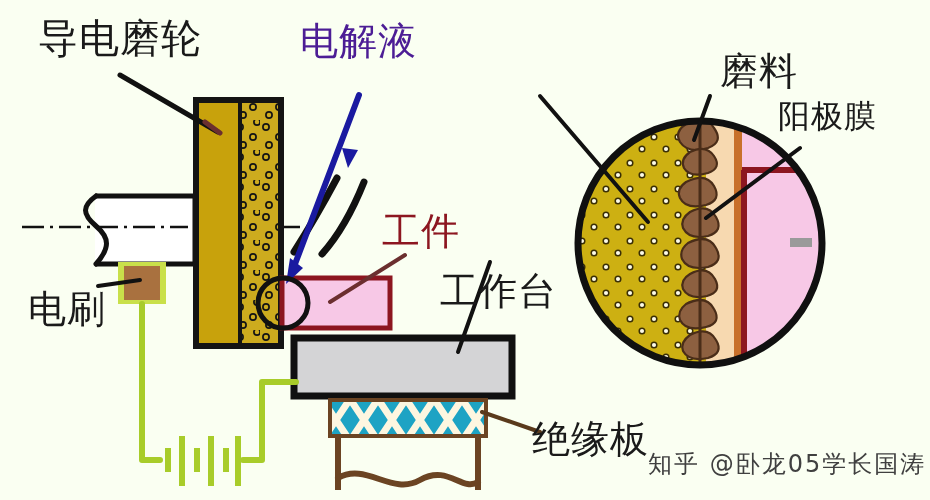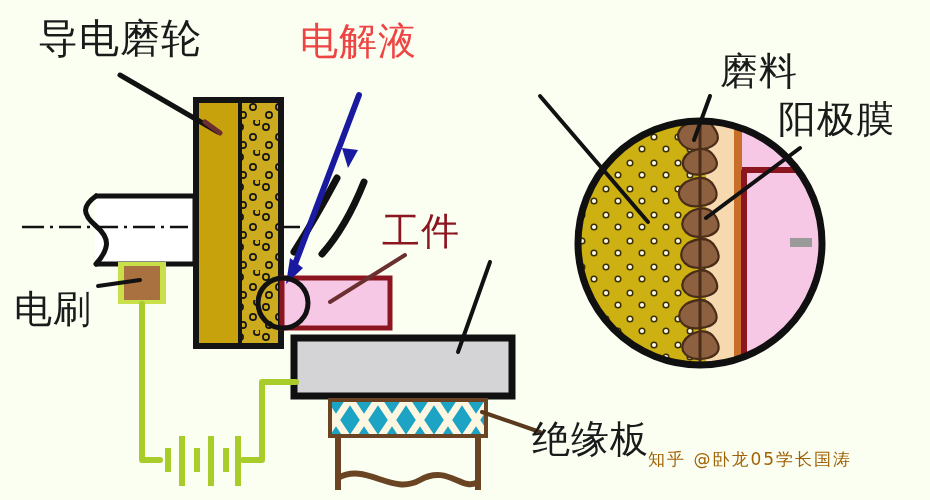--- a/index.html
+++ b/index.html
@@ -16,38 +16,38 @@
   }
   #stage svg { position: absolute; top: 0; left: 0; }
 
   .lbl {
     position: absolute;
     white-space: nowrap;
     line-height: 1;
     font-family: "DejaVu Sans", "Liberation Sans", sans-serif;
   }
   .lbl-black { color: #1a1a1a; }
-  .lbl-blue  { color: #ef4444; }
+  .lbl-blue  { color: #4c1d95; }
   .lbl-red   { color: #8c1620; }
 
   #l-wheel      { left: 38px;  top: 18px;  font-size: 40px; letter-spacing: 1px; }
   #l-electrolyte{ left: 300px; top: 22px;  font-size: 38px; letter-spacing: 1px; }
   #l-matrix     { left: 462px; top: 50px;  font-size: 38px; letter-spacing: 1px; }
   #l-abrasive   { left: 688px; top: 52px;  font-size: 38px; letter-spacing: 1px; margin-left: 32px; }
-  #l-film       { left: 778px; top: 100px; font-size: 38px; letter-spacing: 1px; }
+  #l-film       { left: 778px; top: 100px; font-size: 32px; letter-spacing: 1px; }
   #l-workpiece  { left: 382px; top: 212px; font-size: 38px; letter-spacing: 1px; text-align: right; }
   #l-table      { left: 440px; top: 272px; font-size: 38px; letter-spacing: 1px; }
-  #l-brush      { left: 14px;  top: 290px; font-size: 38px; letter-spacing: 1px; }
+  #l-brush      { left: 28px;  top: 290px; font-size: 38px; letter-spacing: 1px; }
   #l-insulator  { left: 532px; top: 420px; font-size: 38px; letter-spacing: 1px; }
 
   #watermark {
     position: absolute;
     left: 648px; top: 448px;
-    font-size: 17px;
-    color: #a16207;
+    font-size: 24px;
+    color: #404040;
     letter-spacing: 2px;
     white-space: nowrap;
   }
 </style>
 </head>
 <body>
 
 <div id="stage">
 
   <svg width="930" height="500" viewBox="0 0 930 500">
@@ -212,20 +212,21 @@
 
   <div class="lbl lbl-blue" id="l-electrolyte">电解液</div>
 
 
   <div class="lbl lbl-black" id="l-abrasive">磨料</div>
 
   <div class="lbl lbl-black" id="l-film">阳极膜</div>
 
   <div class="lbl lbl-red" id="l-workpiece">工件</div>
 
+  <div class="lbl lbl-black" id="l-table">工作台</div>
 
   <div class="lbl lbl-black" id="l-brush">电刷</div>
 
   <div class="lbl lbl-black" id="l-insulator">绝缘板</div>
 
   <div id="watermark">知乎 @卧龙05学长国涛</div>
 
 </div>
 
 </body></html>

